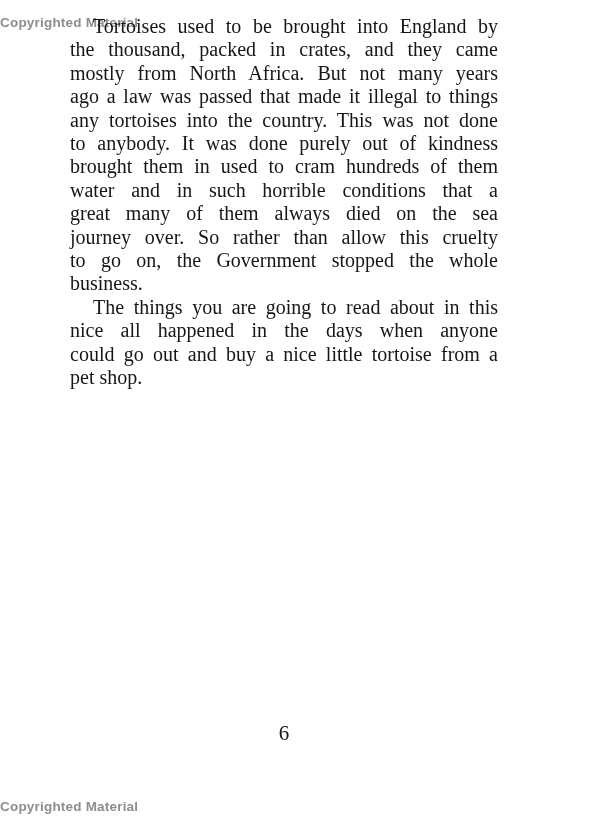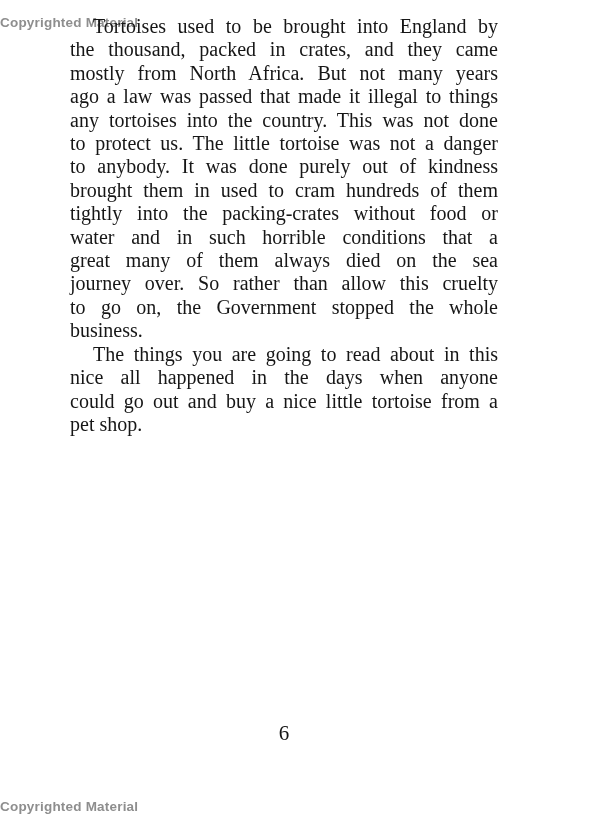--- a/index.html
+++ b/index.html
@@ -60,24 +60,22 @@
 <div class="page">
 
   <div class="wm wm-top">Copyrighted Material</div>
 
   <div class="text-block">
     <div class="line j indent">Tortoises used to be brought into England by</div>
     <div class="line j">the thousand, packed in crates, and they came</div>
     <div class="line j">mostly from North Africa. But not many years</div>
     <div class="line j">ago a law was passed that made it illegal to things</div>
     <div class="line j">any tortoises into the country. This was not done</div>
-    <div class="line j">to protect us. The little tortoise was not a danger</div>
     <div class="line j">to anybody. It was done purely out of kindness</div>
     <div class="line j">brought them in used to cram hundreds of them</div>
-    <div class="line j">tightly into the packing-crates without food or</div>
     <div class="line j">water and in such horrible conditions that a</div>
     <div class="line j">great many of them always died on the sea</div>
     <div class="line j">journey over. So rather than allow this cruelty</div>
     <div class="line j">to go on, the Government stopped the whole</div>
     <div class="line">business.</div>
 
     <div class="line j indent">The things you are going to read about in this</div>
     <div class="line j">nice all happened in the days when anyone</div>
     <div class="line j">could go out and buy a nice little tortoise from a</div>
     <div class="line">pet shop.</div>

